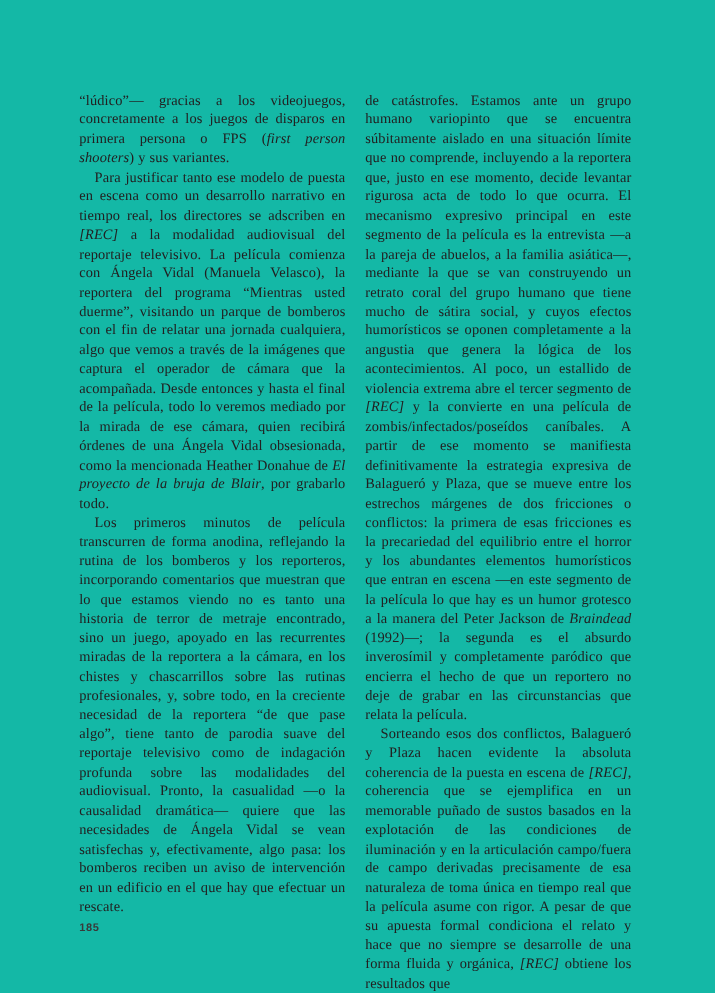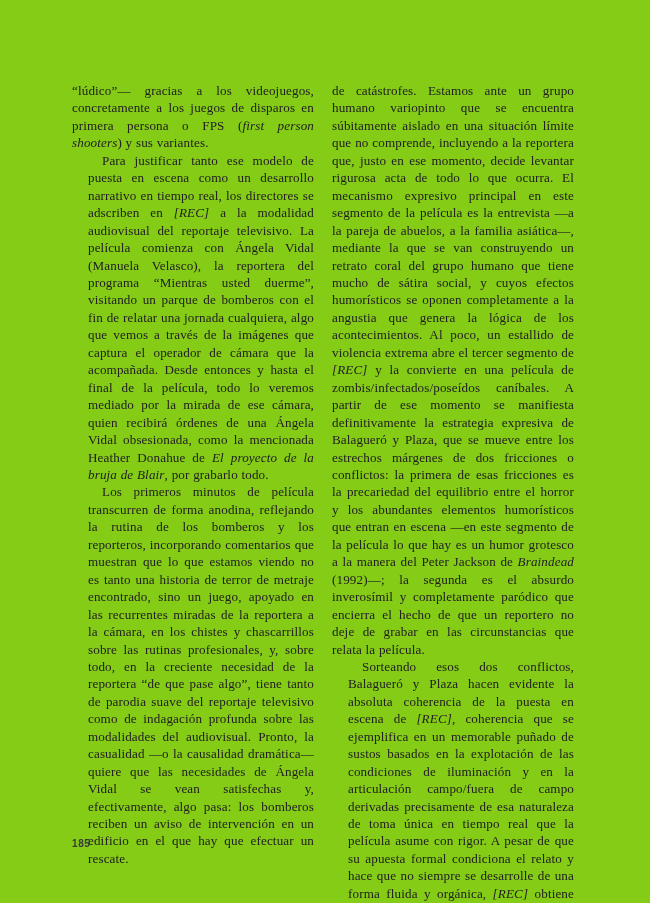--- a/index.html
+++ b/index.html
@@ -11,21 +11,21 @@
     width: 650px;
     height: 903px;
     position: relative;
     overflow: hidden;
     font-family: "Liberation Serif", "DejaVu Serif", serif;
     color: #1a1a1a;
   }
   .page {
     position: absolute;
     inset: 0;
-    background: #84cc16;
+    background: #14b8a6;
   }
   .text-block {
     position: absolute;
     left: 72px;
     top: 82px;
     width: 502px;
     height: 740px;
     display: flex;
     flex-direction: row;
     gap: 18px;
@@ -39,21 +39,20 @@
     font-size: 13.1px;
     line-height: 17.45px;
     text-align: justify;
     text-justify: inter-word;
     color: #222021;
     letter-spacing: 0.01em;
     word-spacing: 0.02em;
   }
   p.indent {
     text-indent: 14px;
-    margin-left: 16px;
   }
   p.cont {
     text-indent: 0;
   }
   em {
     font-style: italic;
   }
   .folio {
     position: absolute;
     left: 72px;

